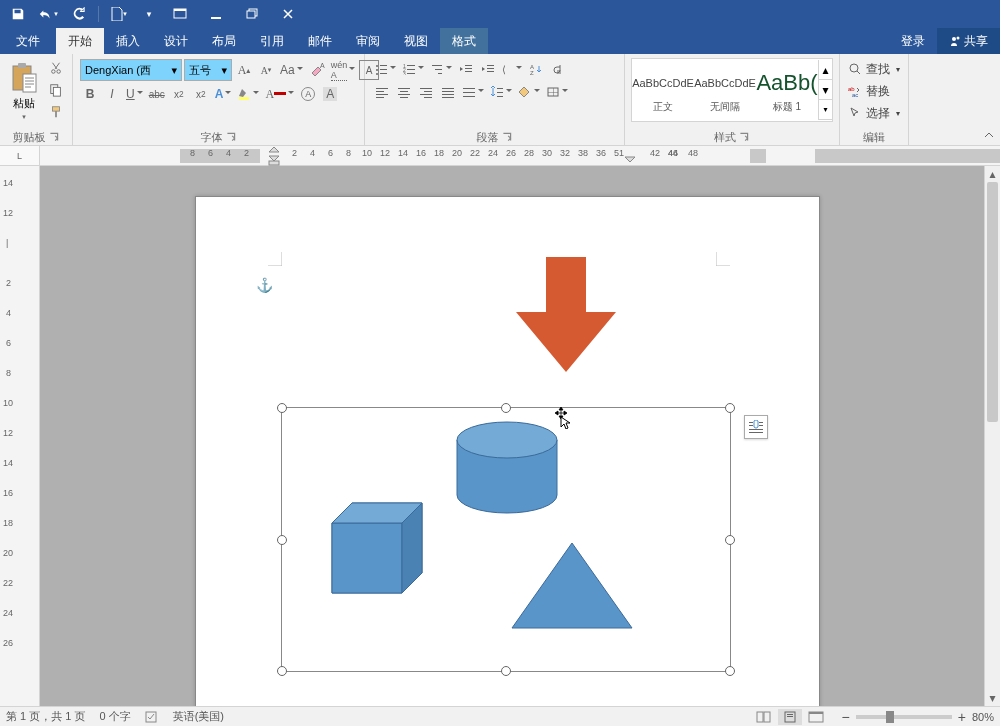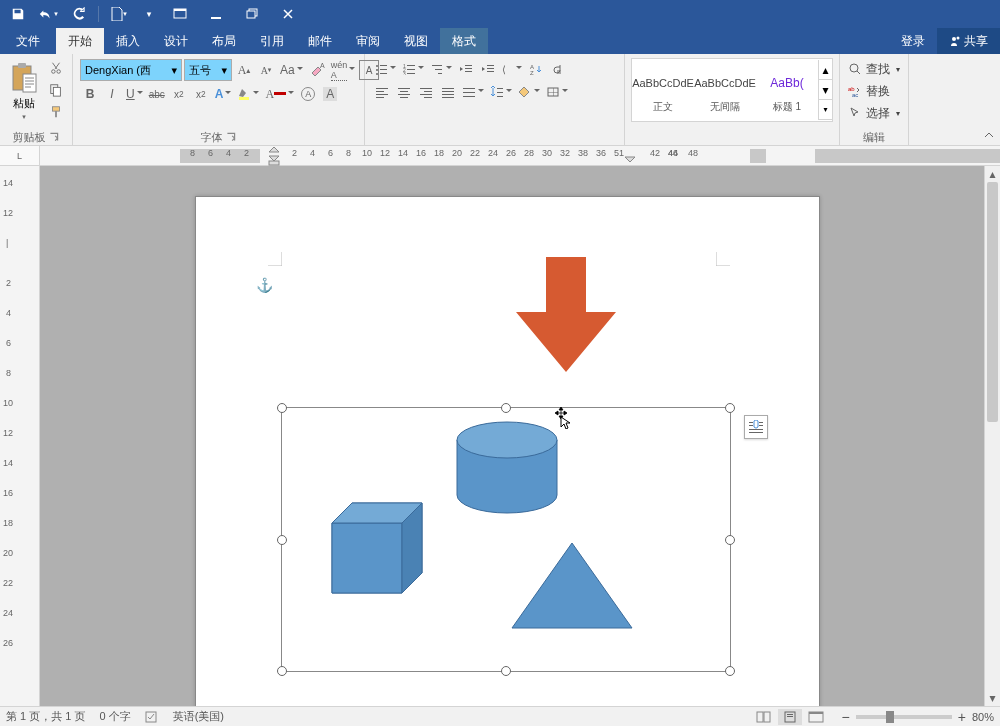--- a/index.html
+++ b/index.html
@@ -386,44 +386,56 @@
           </div>
         <div class="rbtn caret-s">
             <svg width="14" height="12">
               <rect x="2" y="2" width="10" height="8" fill="none" stroke="#666"></rect>
               <rect x="2" y="6" width="10" height="0.5" fill="#666"></rect>
               <rect x="7" y="2" width="0.5" height="8" fill="#666"></rect>
             </svg>
           </div>
       </div>
     </div>
+    <div class="group-label">
+        <span>段落</span>
+        <svg class="dlauncher" viewBox="0 0 10 10">
+          <path d="M2 2h6v6M6 4l2 2-2 2" fill="none" stroke="#888"></path>
+        </svg>
+      </div>
   </div>
 
   <div class="group">
     <div class="group-content">
       <div class="styles-gallery">
         <div class="style-item">
             <div class="style-preview" style="color:#444">AaBbCcDdE</div>
             <div class="style-name">正文</div>
           </div>
         <div class="style-item">
             <div class="style-preview" style="color:#444">AaBbCcDdE</div>
             <div class="style-name">无间隔</div>
           </div>
         <div class="style-item">
-            <div class="style-preview" style="color:#6d28d9;font-size:12px">AaBb(</div>
+            <div class="style-preview" style="color:#14532d;font-size:22px">AaBb(</div>
             <div class="style-name">标题 1</div>
           </div>
         <div class="style-scroll">
             <div>▴</div>
             <div>▾</div>
             <div style="font-size:8px">▾</div>
           </div>
       </div>
     </div>
+    <div class="group-label">
+        <span>样式</span>
+        <svg class="dlauncher" viewBox="0 0 10 10">
+          <path d="M2 2h6v6M6 4l2 2-2 2" fill="none" stroke="#888"></path>
+        </svg>
+      </div>
   </div>
 
   <div class="group edit-group">
     <div class="group-content" style="flex-direction:column;padding-top:2px">
       <div class="erow">
           <svg width="14" height="14" viewBox="0 0 14 14">
             <circle cx="6" cy="6" r="4" fill="none" stroke="#666"></circle>
             <path d="M9 9l3 3" stroke="#666"></path>
           </svg>
           <span>查找</span>

